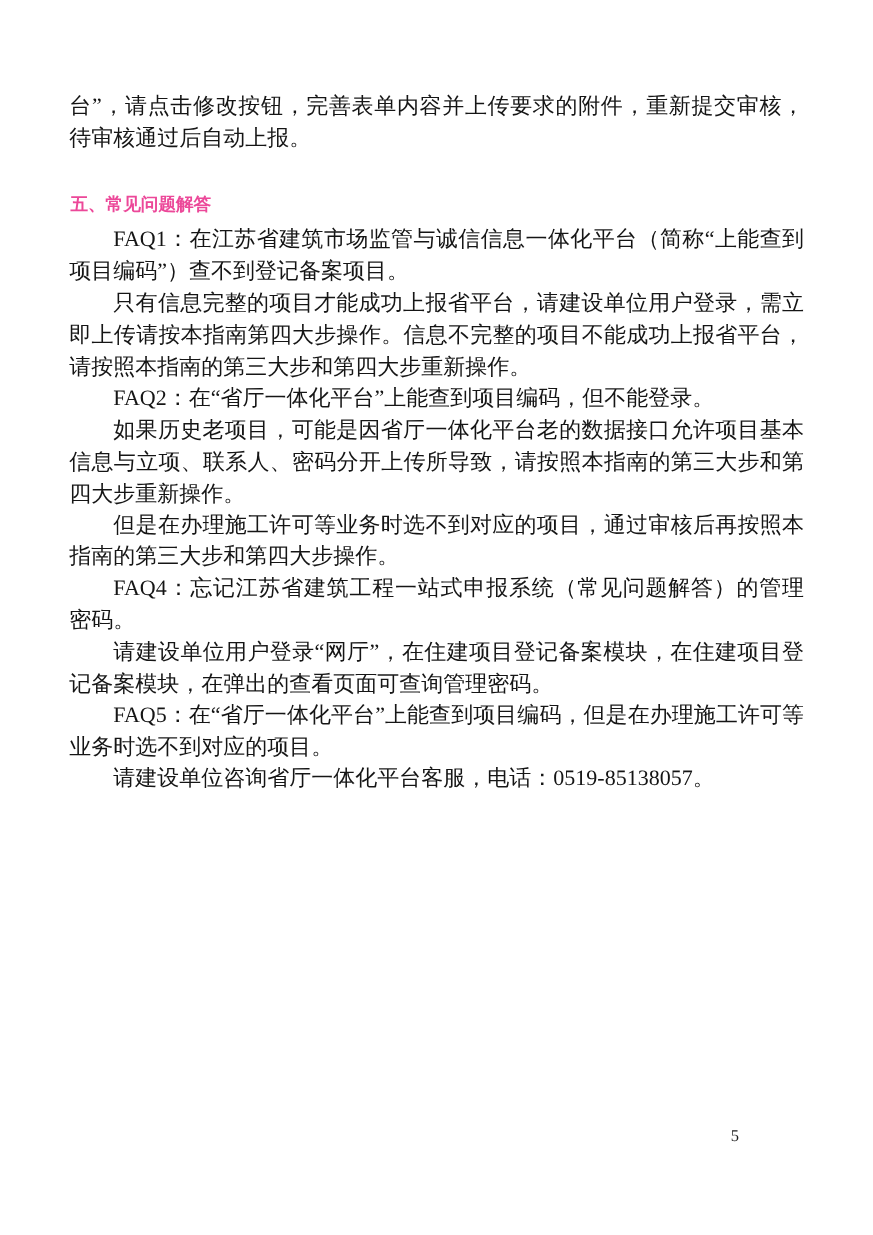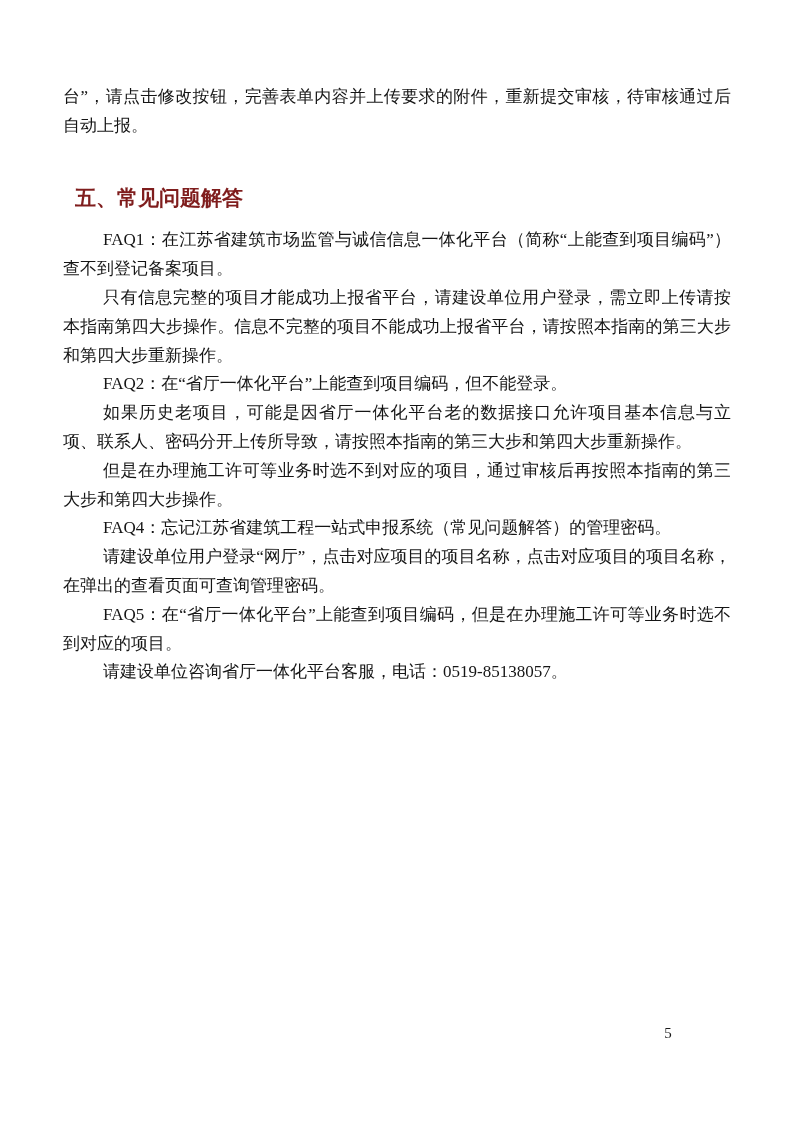--- a/index.html
+++ b/index.html
@@ -17,38 +17,38 @@
     color: #151515;
   }
   .content {
     position: absolute;
     left: 63px;
     top: 83px;
     width: 668px;
   }
   .para {
     margin: 0;
-    font-size: 17px;
+    font-size: 20px;
     line-height: 28.8px;
     text-align: justify;
     text-justify: inter-ideograph;
   }
   .para.indent {
     text-indent: 40px;
   }
   .blank-line {
     height: 28.8px;
   }
   .section-heading {
-    margin: 12px;
-    font-size: 21px;
+    margin: 1px;
+    font-size: 16px;
     line-height: 33px;
     font-weight: bold;
     font-family: "Liberation Sans", "DejaVu Sans", sans-serif;
-    color: #7f1d1d;
+    color: #ec4899;
   }
   .page-number {
     position: absolute;
     left: 655px;
     top: 1024px;
     width: 26px;
     text-align: center;
     font-size: 15px;
     line-height: 18px;
     color: #1a1a1a;
@@ -68,21 +68,21 @@
 
     <p class="para indent">FAQ1：在江苏省建筑市场监管与诚信信息一体化平台（简称“上能查到项目编码”）查不到登记备案项目。</p>
     <p class="para indent">只有信息完整的项目才能成功上报省平台，请建设单位用户登录，需立即上传请按本指南第四大步操作。信息不完整的项目不能成功上报省平台，请按照本指南的第三大步和第四大步重新操作。</p>
 
     <p class="para indent">FAQ2：在“省厅一体化平台”上能查到项目编码，但不能登录。</p>
     <p class="para indent">如果历史老项目，可能是因省厅一体化平台老的数据接口允许项目基本信息与立项、联系人、密码分开上传所导致，请按照本指南的第三大步和第四大步重新操作。</p>
 
     <p class="para indent">但是在办理施工许可等业务时选不到对应的项目，通过审核后再按照本指南的第三大步和第四大步操作。</p>
 
     <p class="para indent">FAQ4：忘记江苏省建筑工程一站式申报系统（常见问题解答）的管理密码。</p>
-    <p class="para indent">请建设单位用户登录“网厅”，点击对应项目的项目名称，点击对应项目的项目名称，在弹出的查看页面可查询管理密码。</p>
+    <p class="para indent">请建设单位用户登录“网厅”，在住建项目登记备案模块，在住建项目登记备案模块，在弹出的查看页面可查询管理密码。</p>
 
     <p class="para indent">FAQ5：在“省厅一体化平台”上能查到项目编码，但是在办理施工许可等业务时选不到对应的项目。</p>
     <p class="para indent">请建设单位咨询省厅一体化平台客服，电话：0519-85138057。</p>
 
   </div>
 
   <div class="page-number">5</div>
 </div>
 
 </body></html>

